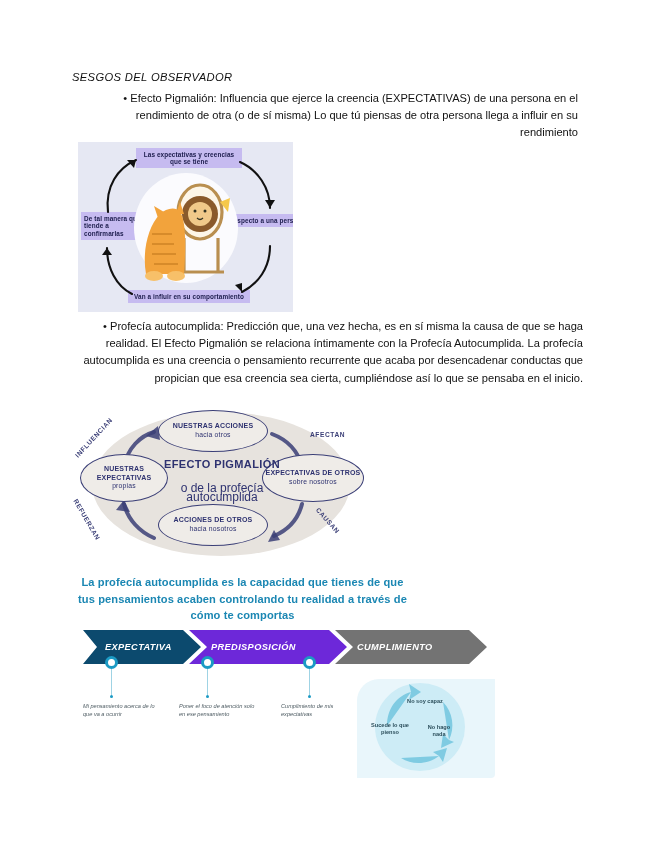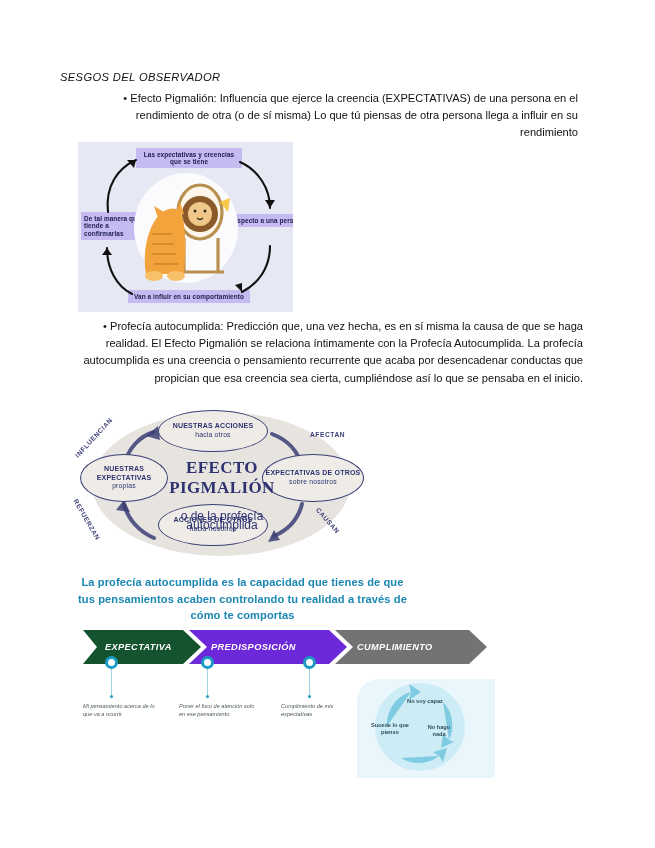--- a/index.html
+++ b/index.html
@@ -16,21 +16,21 @@
   }
   .page {
     position: absolute;
     inset: 0;
     background: #fff;
   }
 
   
   .doc-title {
     position: absolute;
-    left: 60px;
+    left: 72px;
     top: 71px;
     font-style: italic;
     font-size: 11.2px;
     letter-spacing: 0.35px;
     color: #111;
   }
   .para {
     position: absolute;
     font-size: 11.1px;
     line-height: 17.2px;
@@ -108,21 +108,21 @@
   #fig2 .e-right { left: 200px; top: 50px;  width: 100px; height: 46px; }
   #fig2 .e-bot   { left: 96px;  top: 100px; width: 108px; height: 40px; }
   #fig2 .e-left  { left: 18px;  top: 50px;  width: 86px;  height: 46px; }
   #fig2 .center {
     position: absolute;
     left: 100px; top: 54px;
     width: 120px;
     text-align: center;
     color: #2e3270;
   }
-  #fig2 .center .c1 { font-size: 17px; font-weight: 700; letter-spacing: .4px; font-family: Liberation Serif, serif; }
+  #fig2 .center .c1 { font-size: 11px; font-weight: 700; letter-spacing: .4px; }
   #fig2 .center .c2 { font-size: 12px; line-height: 9px; margin-top: 14px; }
   #fig2 .diag {
     position: absolute;
     font-size: 6.6px;
     font-weight: 700;
     color: #3b3f77;
     letter-spacing: .6px;
     white-space: nowrap;
   }
   #fig2 .d-infl { left: 6px;  top: 30px;  transform: rotate(-47deg); }
@@ -160,21 +160,21 @@
     height: 34px;
     display: flex;
     align-items: center;
     color: #fff;
     font-size: 9.2px;
     font-weight: 700;
     font-style: italic;
     letter-spacing: .4px;
   }
   #fig3 .chev span { margin-left: 22px; }
-  #fig3 .chev-1 { left: 0px;   width: 118px; background: #14532d;
+  #fig3 .chev-1 { left: 0px;   width: 118px; background: #0c4a6e;
       clip-path: polygon(0 0, 100px 0, 118px 50%, 100px 100%, 0 100%, 14px 50%); }
   #fig3 .chev-2 { left: 106px; width: 158px; background: #6d28d9;
       clip-path: polygon(0 0, 140px 0, 158px 50%, 140px 100%, 0 100%, 18px 50%); }
   #fig3 .chev-3 { left: 252px; width: 152px; background: #737373;
       clip-path: polygon(0 0, 134px 0, 152px 50%, 134px 100%, 0 100%, 18px 50%); }
   #fig3 .node {
     position: absolute;
     width: 13px; height: 13px;
     border-radius: 50%;
     background: #fff;

